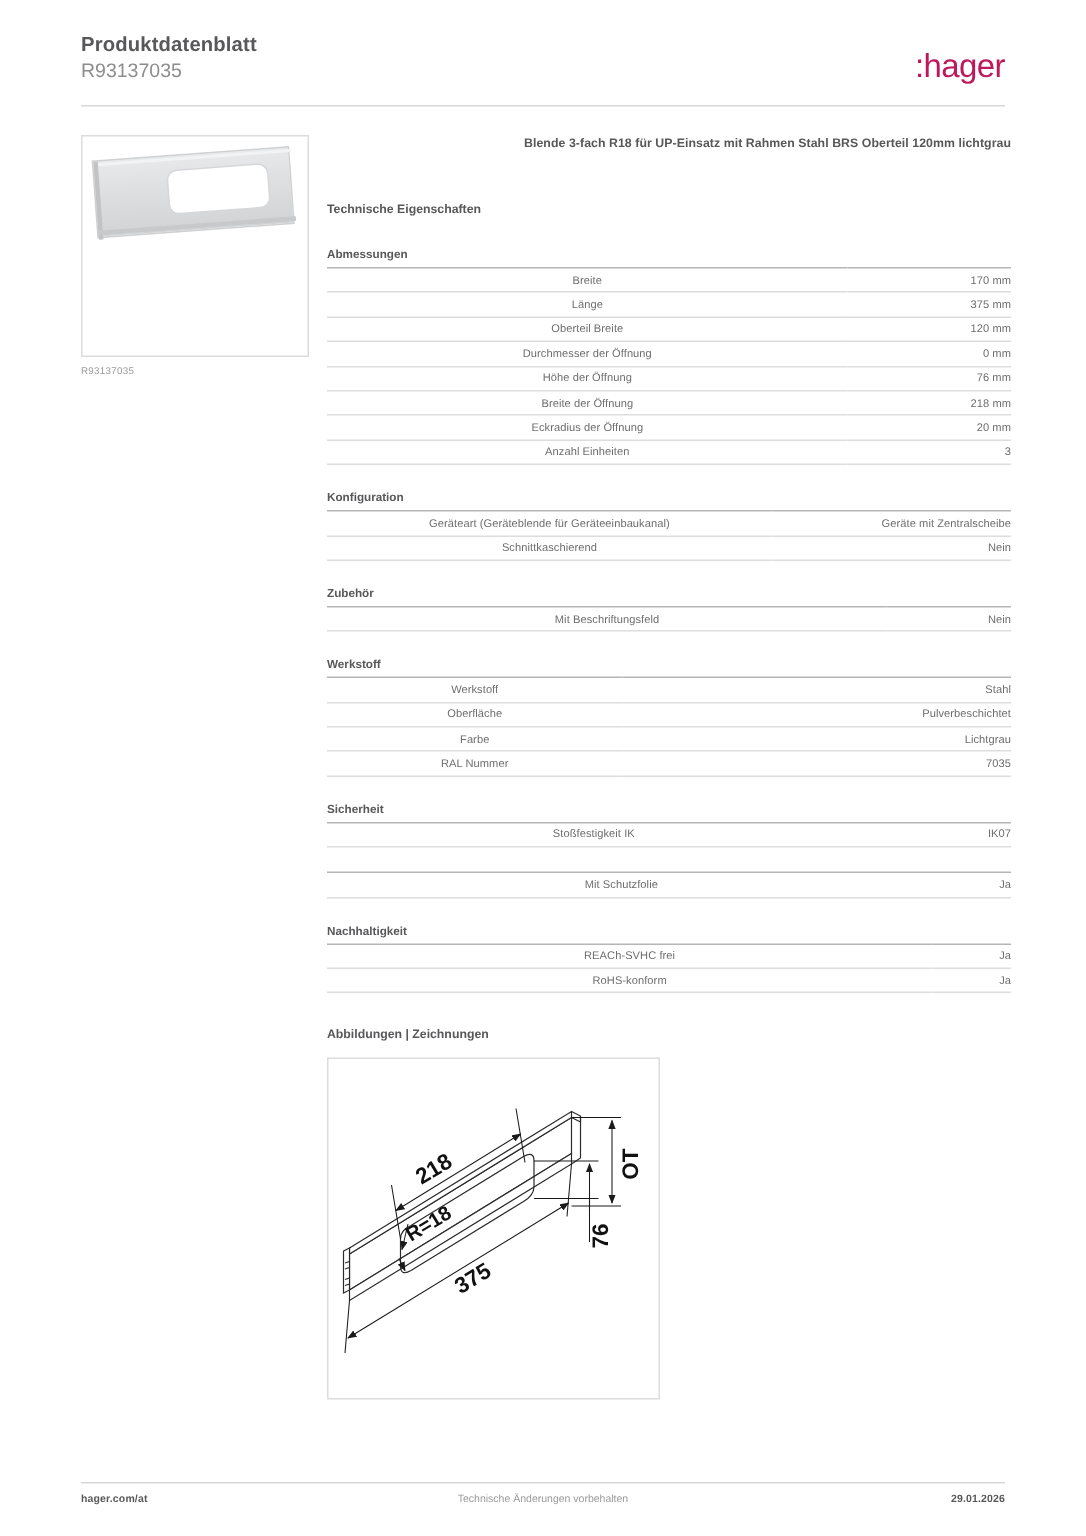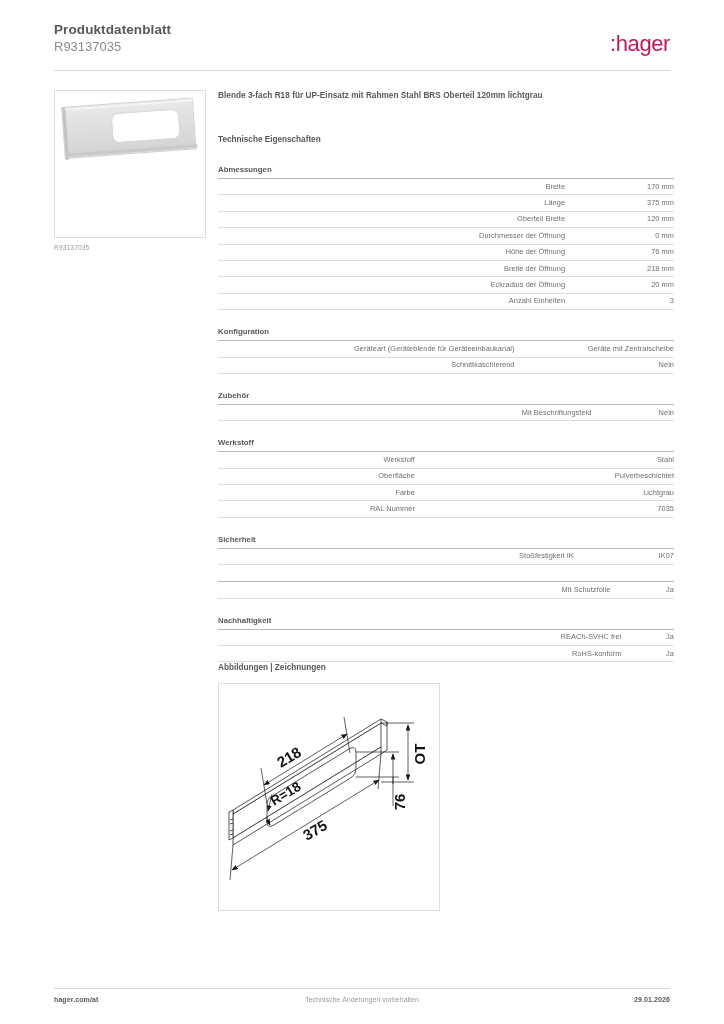--- a/index.html
+++ b/index.html
@@ -147,20 +147,21 @@
     top: 90px;
     width: 456px;
   }
   .product-title {
     font-size: 8.2px;
     font-weight: bold;
     color: #58585a;
     line-height: 12px;
     margin: 0;
     letter-spacing: 0.05px;
+    text-align: right;
   }
   .tech-heading {
     font-size: 8.2px;
     font-weight: bold;
     color: #58585a;
     margin: 32px 0 0 0;
     line-height: 12px;
   }
 
   
@@ -187,29 +188,30 @@
   }
   .spec-table td {
     font-size: 7.4px;
     color: #6d6d6f;
     line-height: 10px;
     padding: 2.6px 0 2.8px 0;
     vertical-align: bottom;
     letter-spacing: 0.05px;
   }
   .spec-label {
-    text-align: right;
+    text-align: center;
   }
   .spec-value {
     text-align: right;
     white-space: nowrap;
   }
 
   
   .drawings {
+    margin-top: 22px;
   }
   .drawings-title {
     font-size: 8.2px;
     font-weight: bold;
     color: #58585a;
     line-height: 12px;
     margin-bottom: 9px;
   }
   .drawing-box {
     width: 220px;

